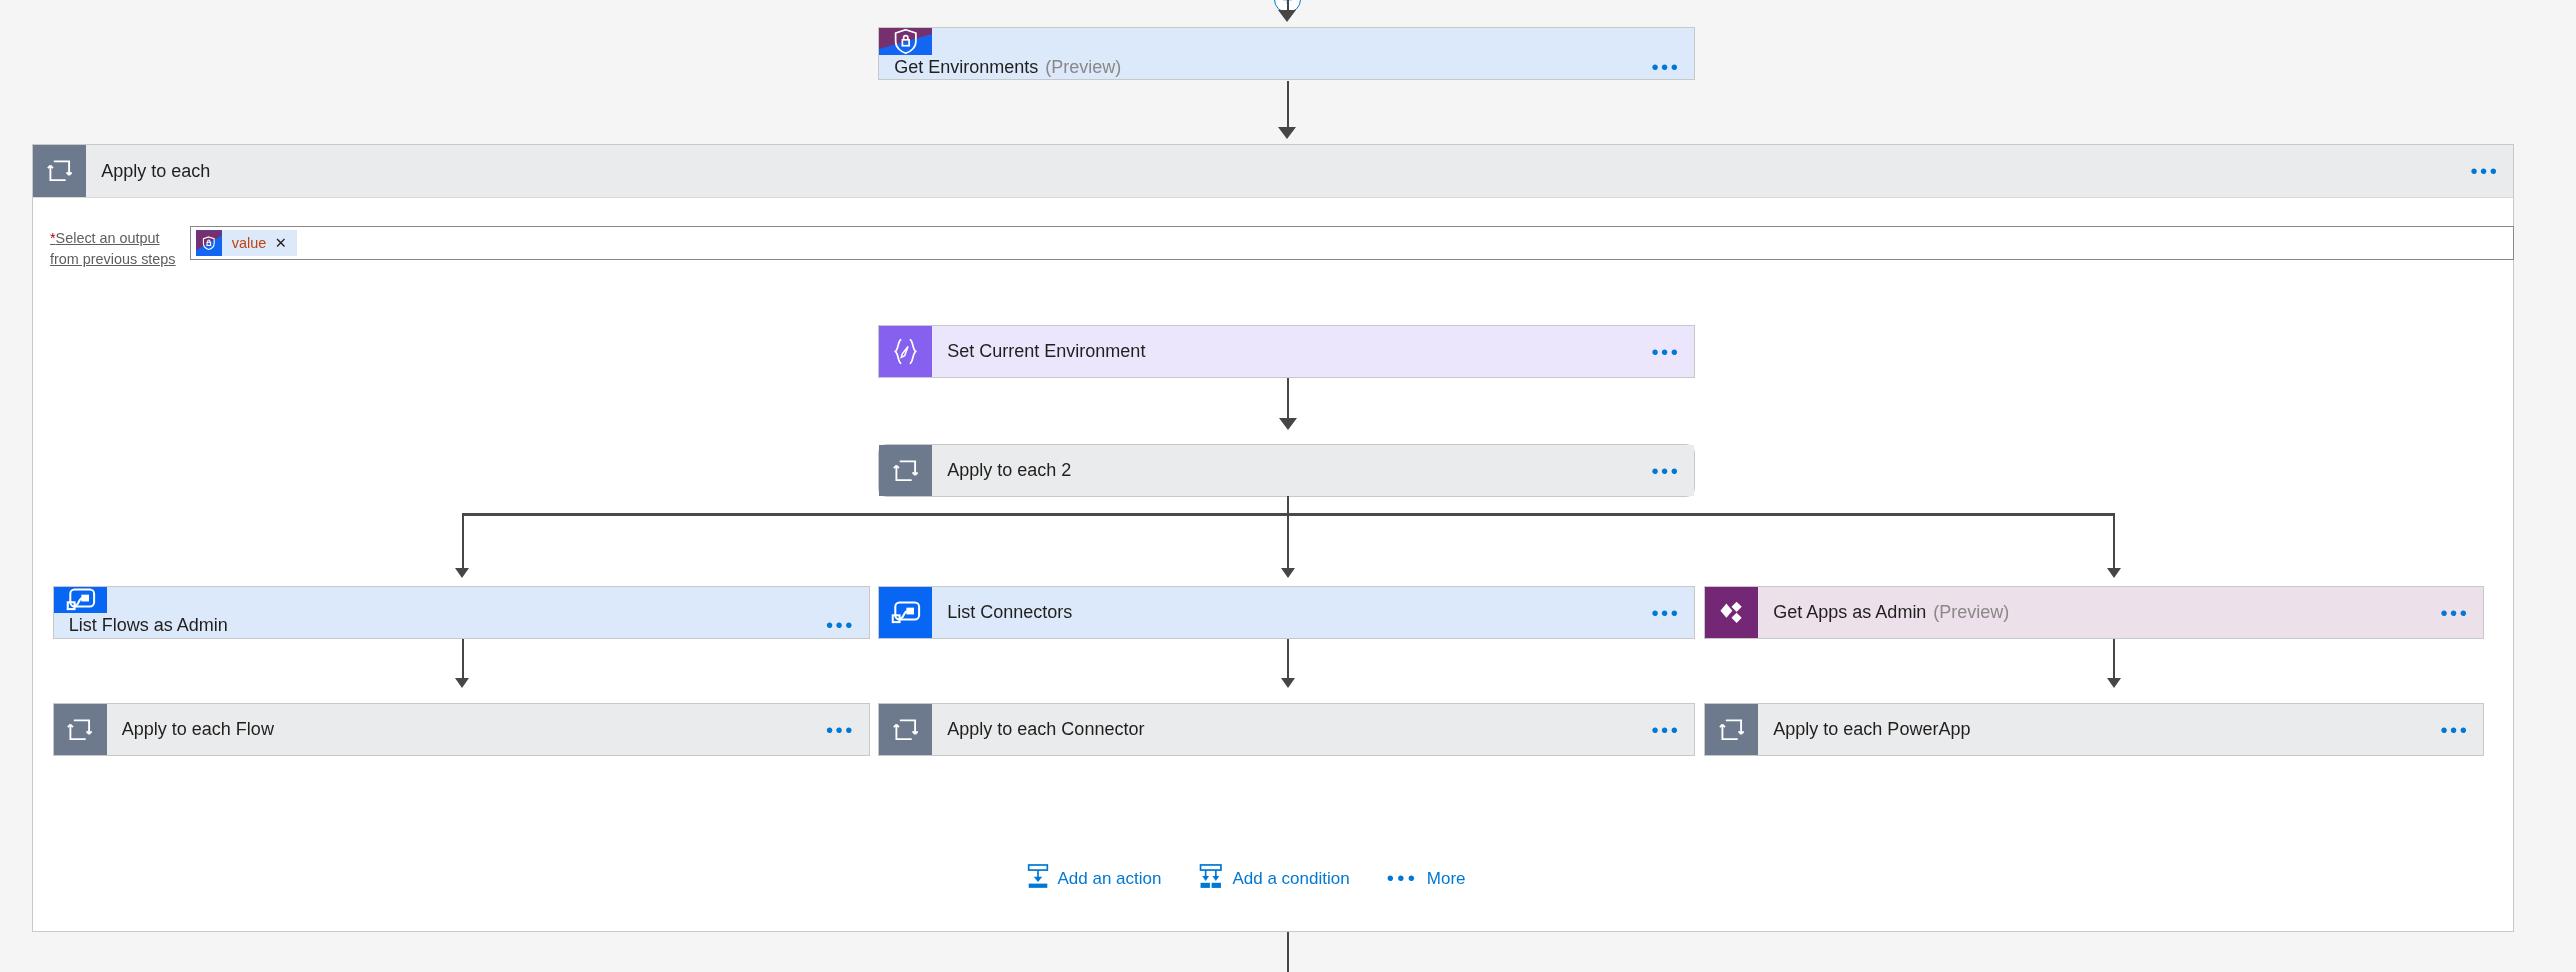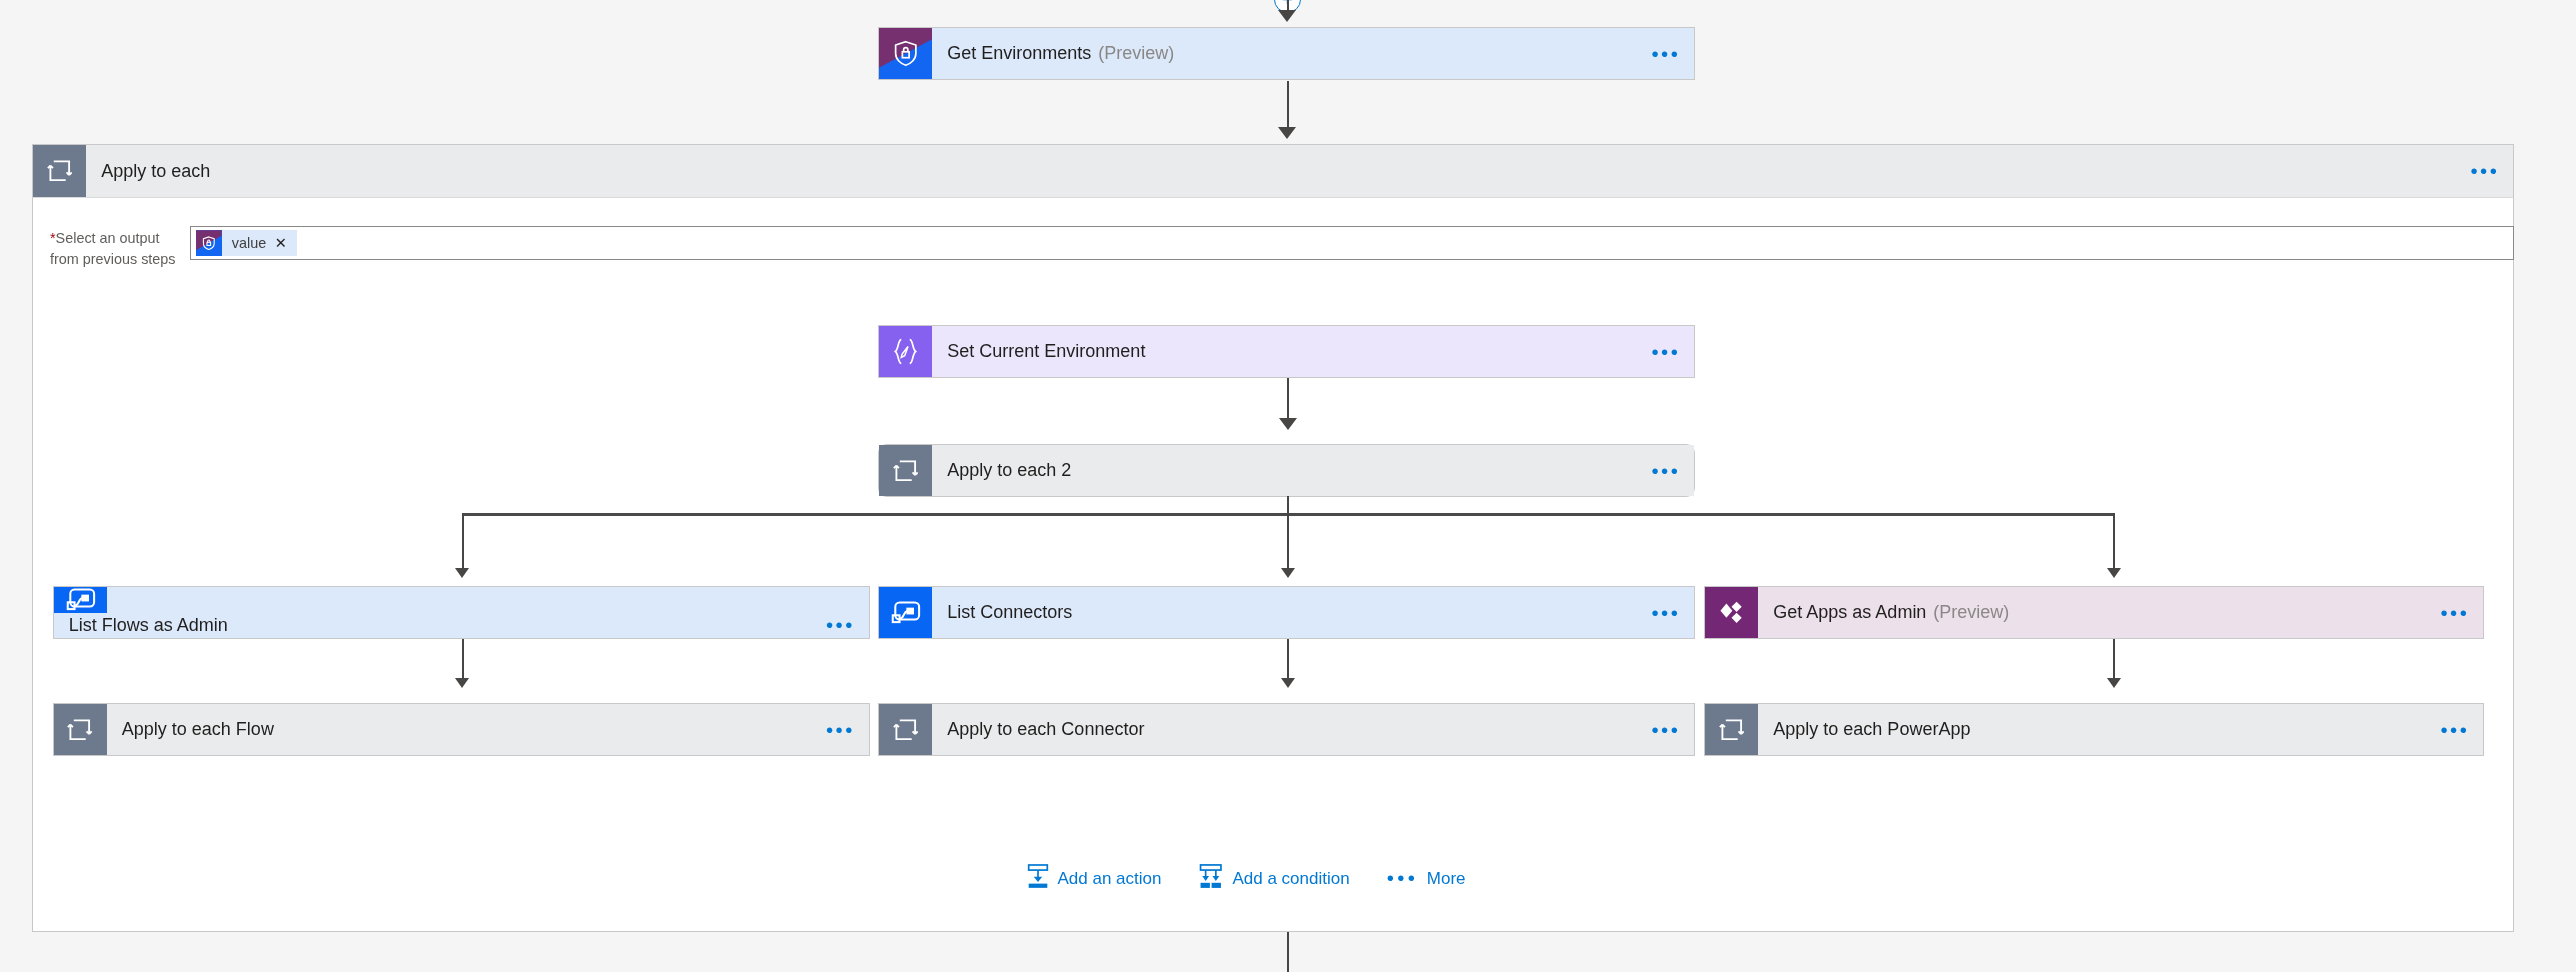--- a/index.html
+++ b/index.html
@@ -110,20 +110,21 @@
   }
   #scope-header .ico { width: 53px; min-width: 53px; display:flex; align-items:center; justify-content:center; background:#6d7a8d; }
   #scope-header .body { flex: 1; display:flex; align-items:center; padding-left: 15.3px; font-size: 18px; color:#201f1e; position: relative; }
   #param-label {
     position: absolute;
     left: 17px; top: 83px;
     width: 178px;
     font-size: 14.4px;
     color: #605e5c;
     line-height: 1.45;
+    text-decoration: underline;
   }
   #param-label .req { color: #a80000; }
   #token-field {
     position: absolute;
     left: 157px; top: 81px;
     width: 2324px;
     height: 34px;
     box-sizing: border-box;
     border: 0.8px solid #8a8886;
     background: #ffffff;
@@ -143,21 +144,21 @@
     background: #1266f1;
     overflow: hidden;
     display: flex; align-items: center; justify-content: center;
   }
   .token .tico .wedge {
     position: absolute; left:0; top:0; width:100%; height:100%;
     background:#76306f;
     clip-path: polygon(0 0, 100% 0, 100% 22%, 0 78%);
   }
   .token .tico svg { position: relative; z-index:2; }
-  .token .tlabel { font-size: 14.4px; color: #404040; padding: 0 8.5px 0 10.2px; }
+  .token .tlabel { font-size: 14.4px; color: #c2410c; padding: 0 8.5px 0 10.2px; }
   .token .tclose { font-size: 14.4px; color: #201f1e; padding-right: 10.2px; cursor: pointer; }
 
   
   .conn { position: absolute; }
   .vline { position: absolute; width: 1.7px; background: #484644; }
   .hline { position: absolute; height: 2.5px; background: #4a4a4a; }
   .arrowhead {
     position: absolute;
     width: 0; height: 0;
     border-left: 9.3px solid transparent;
@@ -218,21 +219,21 @@
 
   <div id="plus-circle">
     <span>+</span>
   </div>
 
   <div class="conn">
     <div class="vline" style="left:1287px; top:0px; height:13.6px;"></div>
     <div class="arrowhead" style="left:1278px; top:10.2px;"></div>
   </div>
 
-  <div class="card blue" style="left:878px; top:27px; width:817px;">
+  <div class="card blue" style="left:878px; top:27px; width:817px;flex-direction:column;">
     <div class="ico flowmgmt">
       <div class="wedge"></div>
       <svg width="25.5" height="27" viewBox="0 0 30 32">
         <path d="M15 2 L27 6 V16 C27 23 21 28 15 30 C9 28 3 23 3 16 V6 Z" fill="none" stroke="#ffffff" stroke-width="2"></path>
         <rect x="11" y="14" width="8" height="7" fill="none" stroke="#ffffff" stroke-width="2"></rect>
         <path d="M12.5 14 V11.5 A2.5 2.5 0 0 1 17.5 11.5 V14" fill="none" stroke="#ffffff" stroke-width="2"></path>
       </svg>
     </div>
     <div class="body">
       <span class="title">Get Environments</span>

